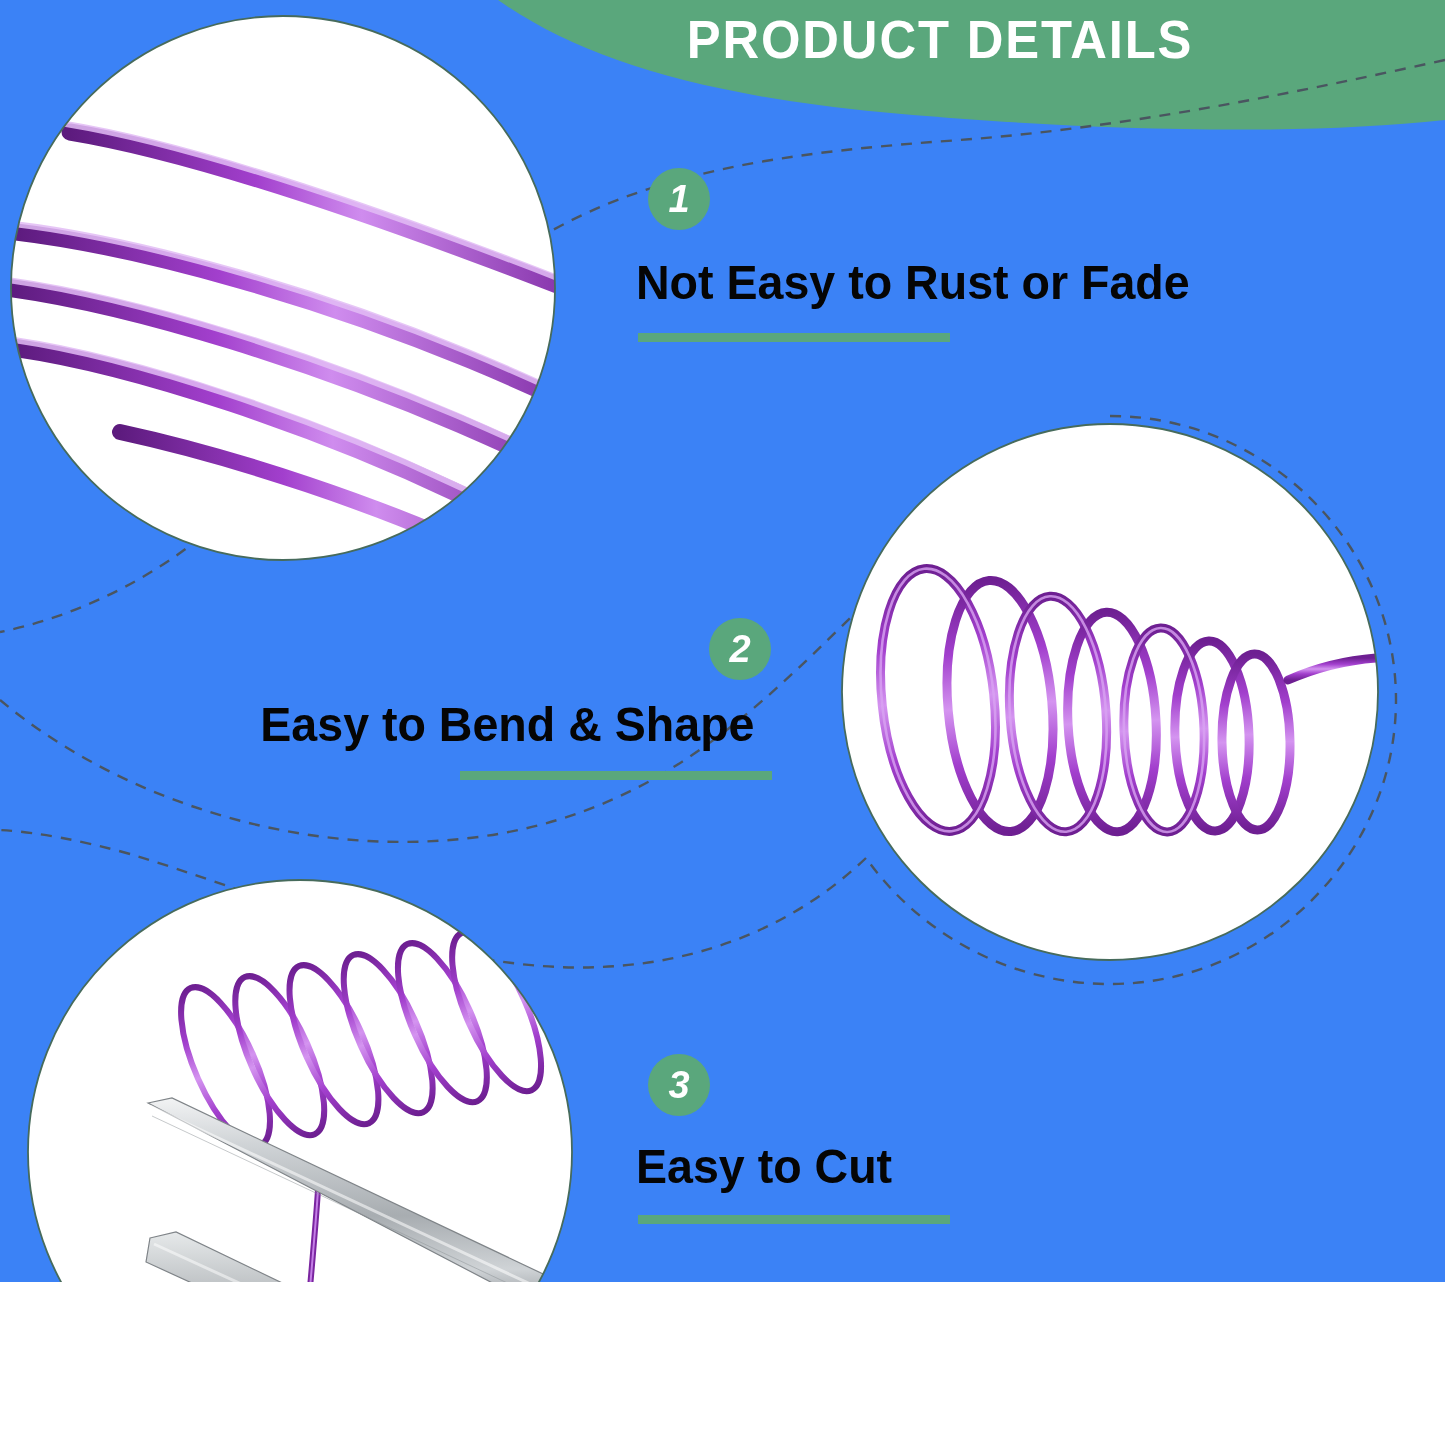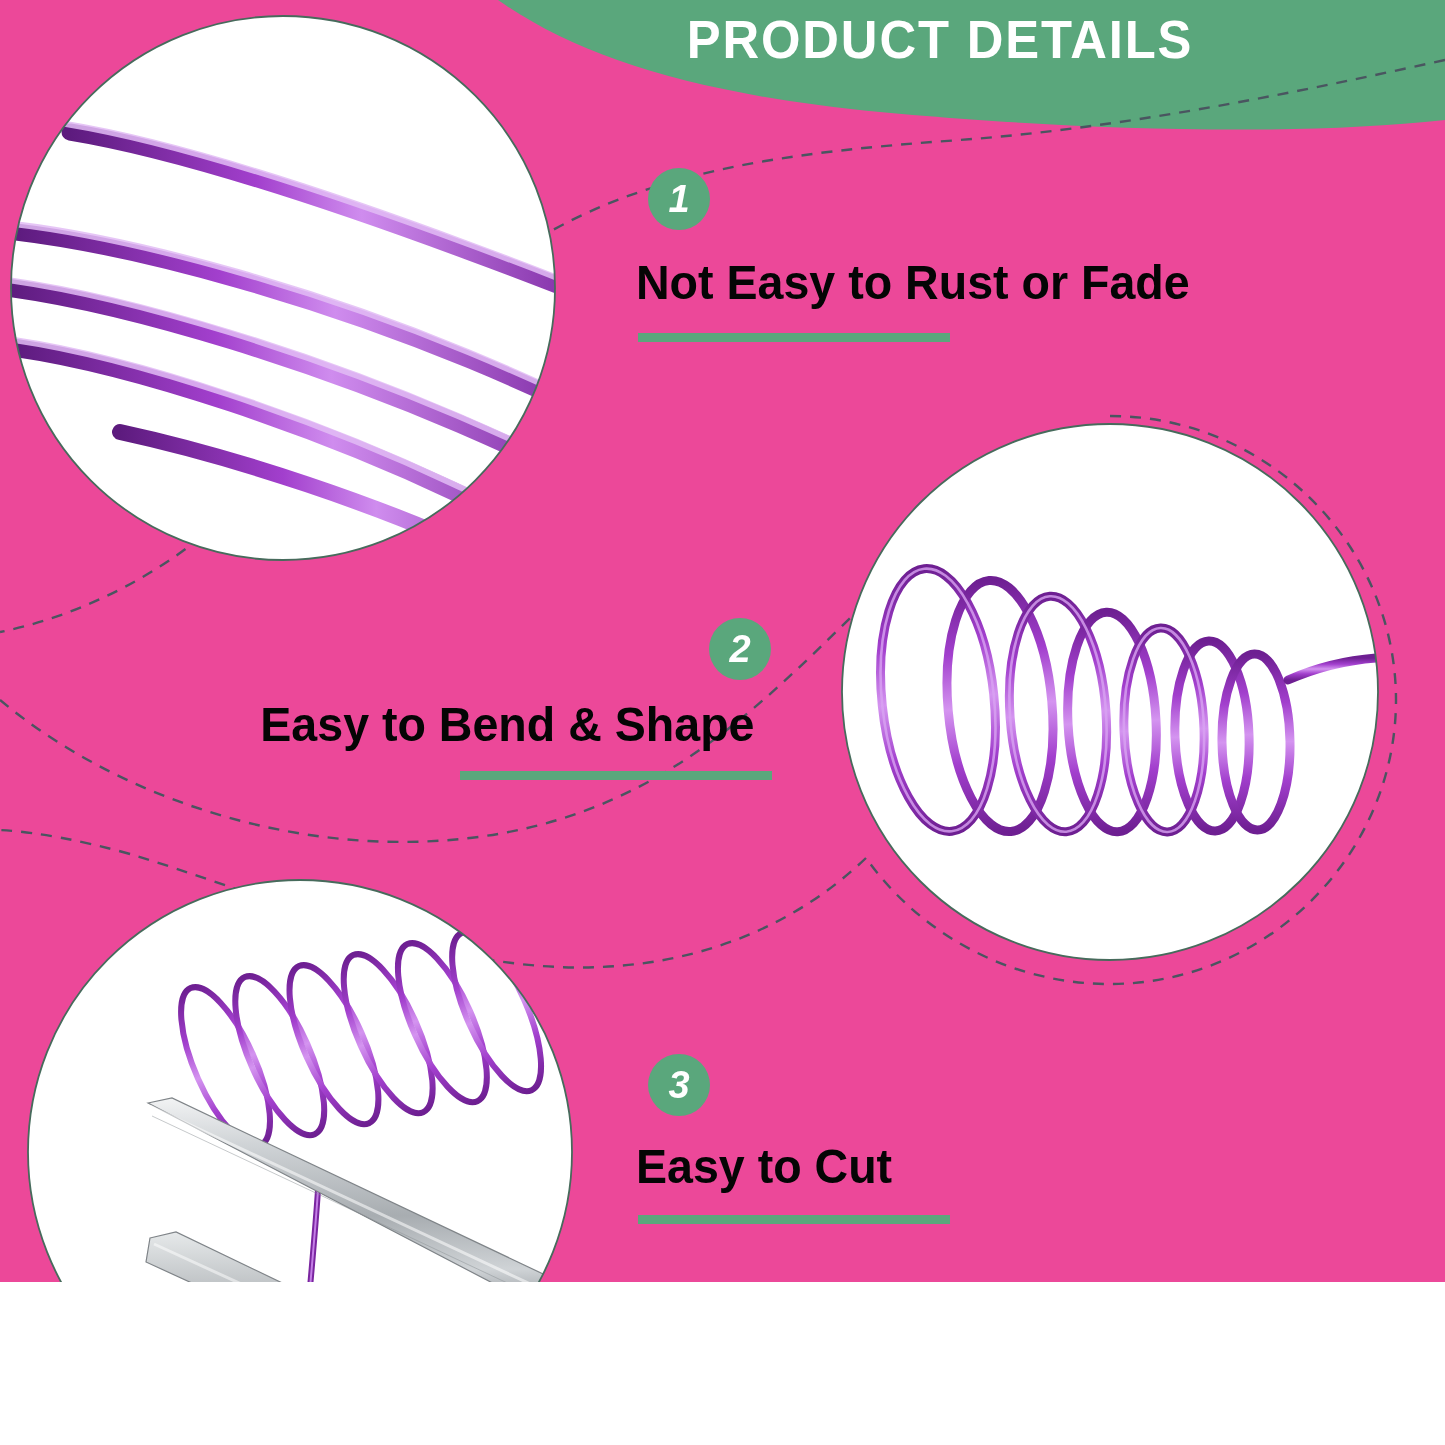--- a/index.html
+++ b/index.html
@@ -1,18 +1,18 @@
 <!DOCTYPE html>
 <html><head>
 <meta charset="utf-8">
 <style>
   html,body{margin:0;padding:0;background:#fff;}
   body{width:1445px;height:1445px;overflow:hidden;
        font-family:"Liberation Sans","DejaVu Sans",sans-serif;}
-  #stage{position:relative;width:1445px;height:1282px;background:#ec4899;overflow:hidden;}
+  #stage{position:relative;width:1445px;height:1282px;background:#3b82f6;overflow:hidden;}
   #bg{position:absolute;inset:0;width:1445px;height:1445px;}
   .hdr-title{
     position:absolute; top:8px; left:610px; width:660px;
     color:#ffffff; font-size:54px; font-weight:bold;
     letter-spacing:2px; text-align:center;
     transform:scaleX(.94); transform-origin:center;
     white-space:nowrap;
   }
   .badge{
     position:absolute; width:62px; height:62px; border-radius:50%;

